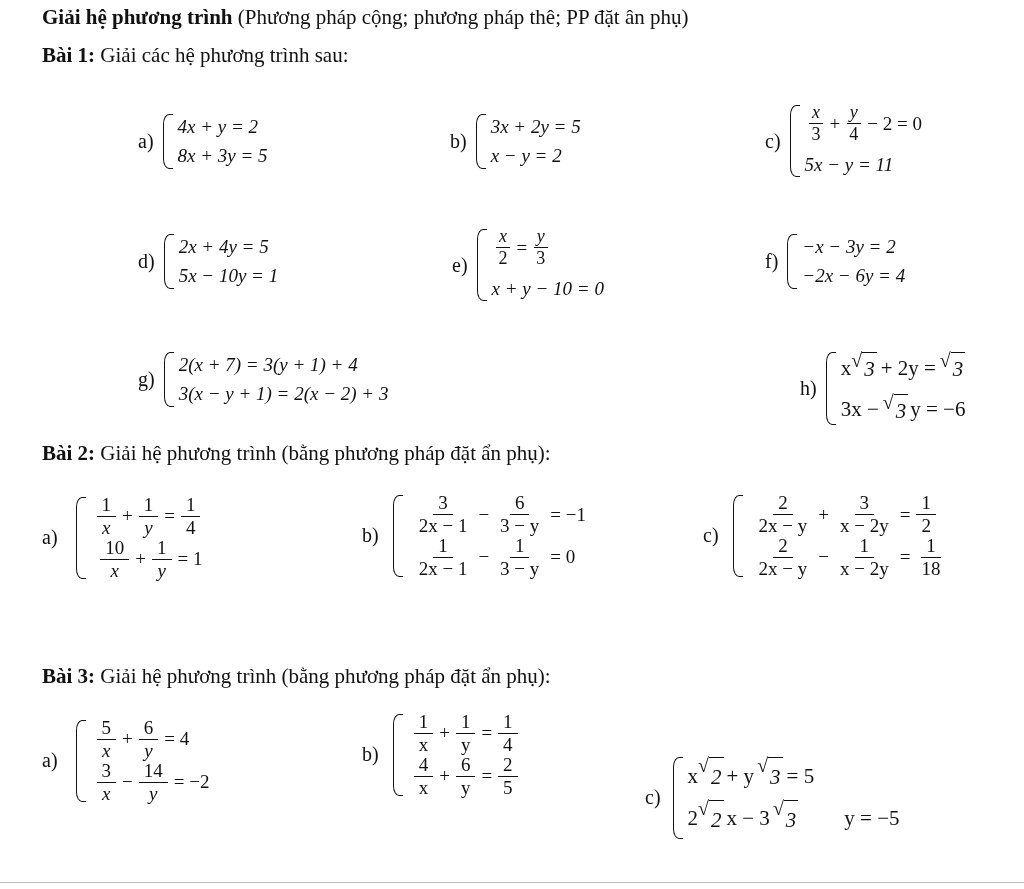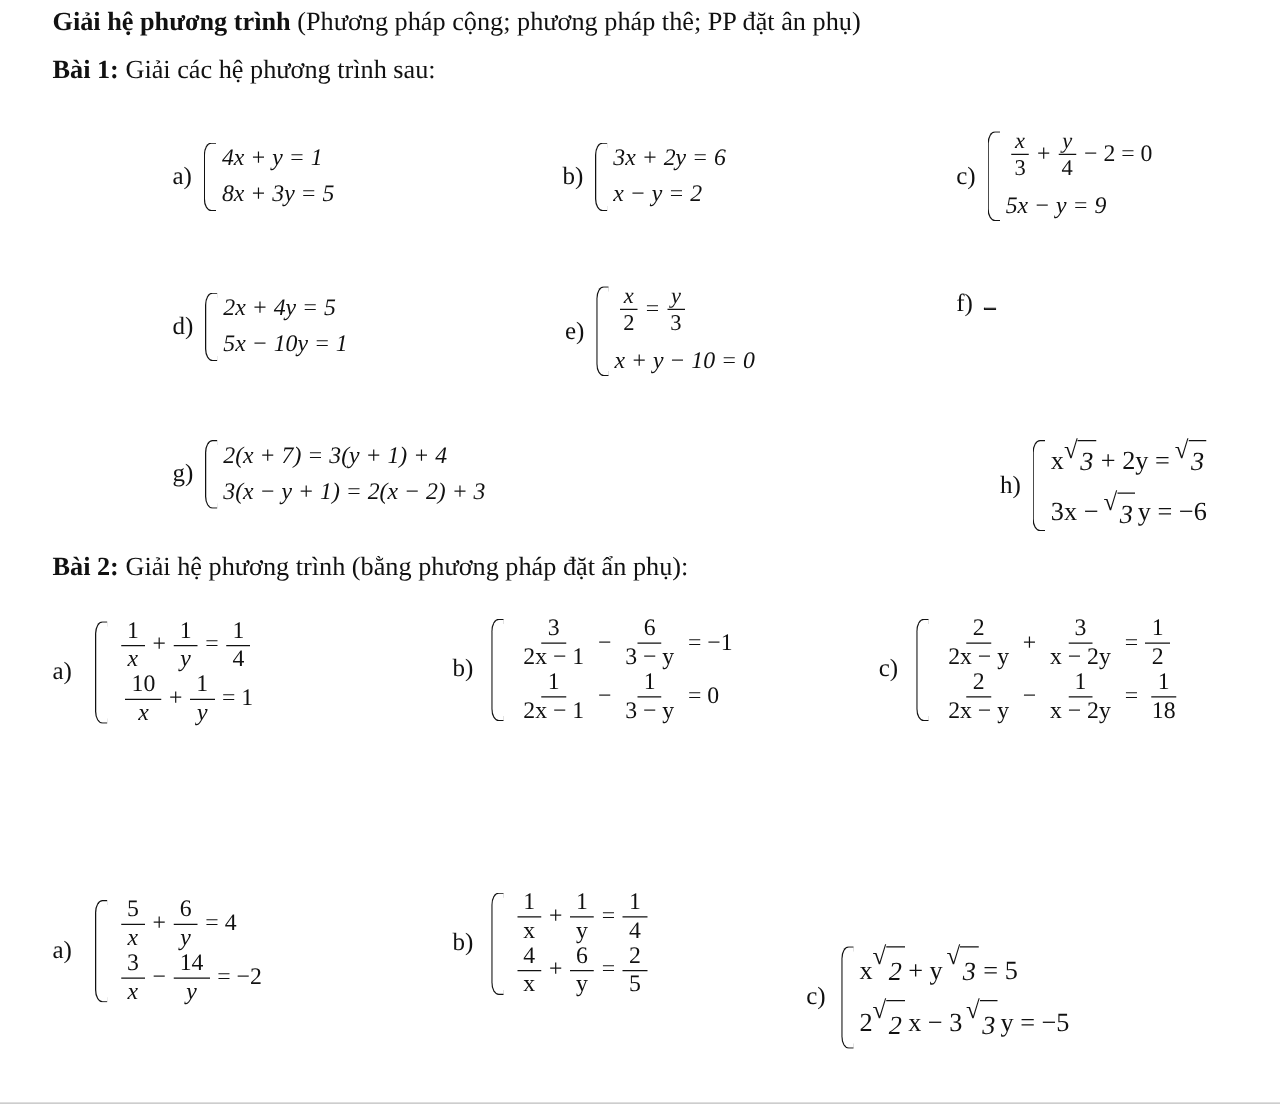--- a/index.html
+++ b/index.html
@@ -150,32 +150,32 @@
 
   <div class="heading h-b1">
     <b>Bài 1:</b><span> Giải các hệ phương trình sau:</span>
   </div>
 
   <div class="item" style="left:138px; top:112px;">
     <span class="label">a)</span>
     <span class="sys">
       <span class="brace"></span>
       <span class="eqs">
-        <span class="eq">4x + y = 1</span>
+        <span class="eq">4x + y = 2</span>
         <span class="eq">8x + 3y = 5</span>
       </span>
     </span>
   </div>
 
   <div class="item" style="left:450px; top:112px;">
     <span class="label">b)</span>
     <span class="sys">
       <span class="brace"></span>
       <span class="eqs">
-        <span class="eq">3x + 2y = 6</span>
+        <span class="eq">3x + 2y = 5</span>
         <span class="eq">x − y = 2</span>
       </span>
     </span>
   </div>
 
   <div class="item" style="left:765px; top:103px;">
     <span class="label">c)</span>
     <span class="sys">
       <span class="brace"></span>
       <span class="eqs">
@@ -184,21 +184,21 @@
             <span class="num italic">x</span>
             <span class="den upr">3</span>
           </span>
           <span class="op">+</span>
           <span class="frac">
             <span class="num italic">y</span>
             <span class="den upr">4</span>
           </span>
           <span class="op">− 2 = 0</span>
         </span>
-        <span class="eq" style="margin-top:6px;">5x − y = 9</span>
+        <span class="eq" style="margin-top:6px;">5x − y = 11</span>
       </span>
     </span>
   </div>
 
   <div class="item" style="left:138px; top:232px;">
     <span class="label">d)</span>
     <span class="sys">
       <span class="brace"></span>
       <span class="eqs">
         <span class="eq">2x + 4y = 5</span>
@@ -225,20 +225,24 @@
         </span>
         <span class="eq" style="margin-top:6px;">x + y − 10 = 0</span>
       </span>
     </span>
   </div>
 
   <div class="item" style="left:765px; top:232px;">
     <span class="label">f)</span>
     <span class="sys">
       <span class="brace"></span>
+      <span class="eqs">
+        <span class="eq">−x − 3y = 2</span>
+        <span class="eq">−2x − 6y = 4</span>
+      </span>
     </span>
   </div>
 
   <div class="item" style="left:138px; top:350px;">
     <span class="label">g)</span>
     <span class="sys">
       <span class="brace"></span>
       <span class="eqs">
         <span class="eq">2(x + 7) = 3(y + 1) + 4</span>
         <span class="eq">3(x − y + 1) = 2(x − 2) + 3</span>
@@ -383,20 +387,23 @@
           <span class="op">=</span>
           <span class="frac big">
               <span class="num">1</span>
               <span class="den">18</span>
             </span>
         </span>
       </span>
     </span>
   </div>
 
+  <div class="heading h-b3">
+    <b>Bài 3:</b><span> Giải hệ phương trình (bằng phương pháp đặt ẩn phụ):</span>
+  </div>
 
   <div class="item" style="left:42px; top:718px;">
     <span class="label" style="margin-right:14px;">a)</span>
     <span class="sys">
       <span class="brace" style="width:15px;"></span>
       <span class="eqs">
         <span class="eq up" style="line-height:2.1;">
           <span class="frac big">
               <span class="num">5</span>
               <span class="den italic">x</span>
@@ -487,20 +494,20 @@
           <span>2</span>
           <span class="sqrt">
               <span class="rad">√</span>
               <span class="rcont upr">2</span>
             </span>
           <span style="padding:0 3px;">x − 3</span>
           <span class="sqrt">
               <span class="rad">√</span>
               <span class="rcont upr">3</span>
             </span>
-          <span style="padding-left:2px;">y = −5</span>
+          <span style="padding-left:2px;margin-left:44px;">y = −5</span>
         </span>
       </span>
     </span>
   </div>
 
   <div class="footer-rule"></div>
 </div>
 
 </body></html>

